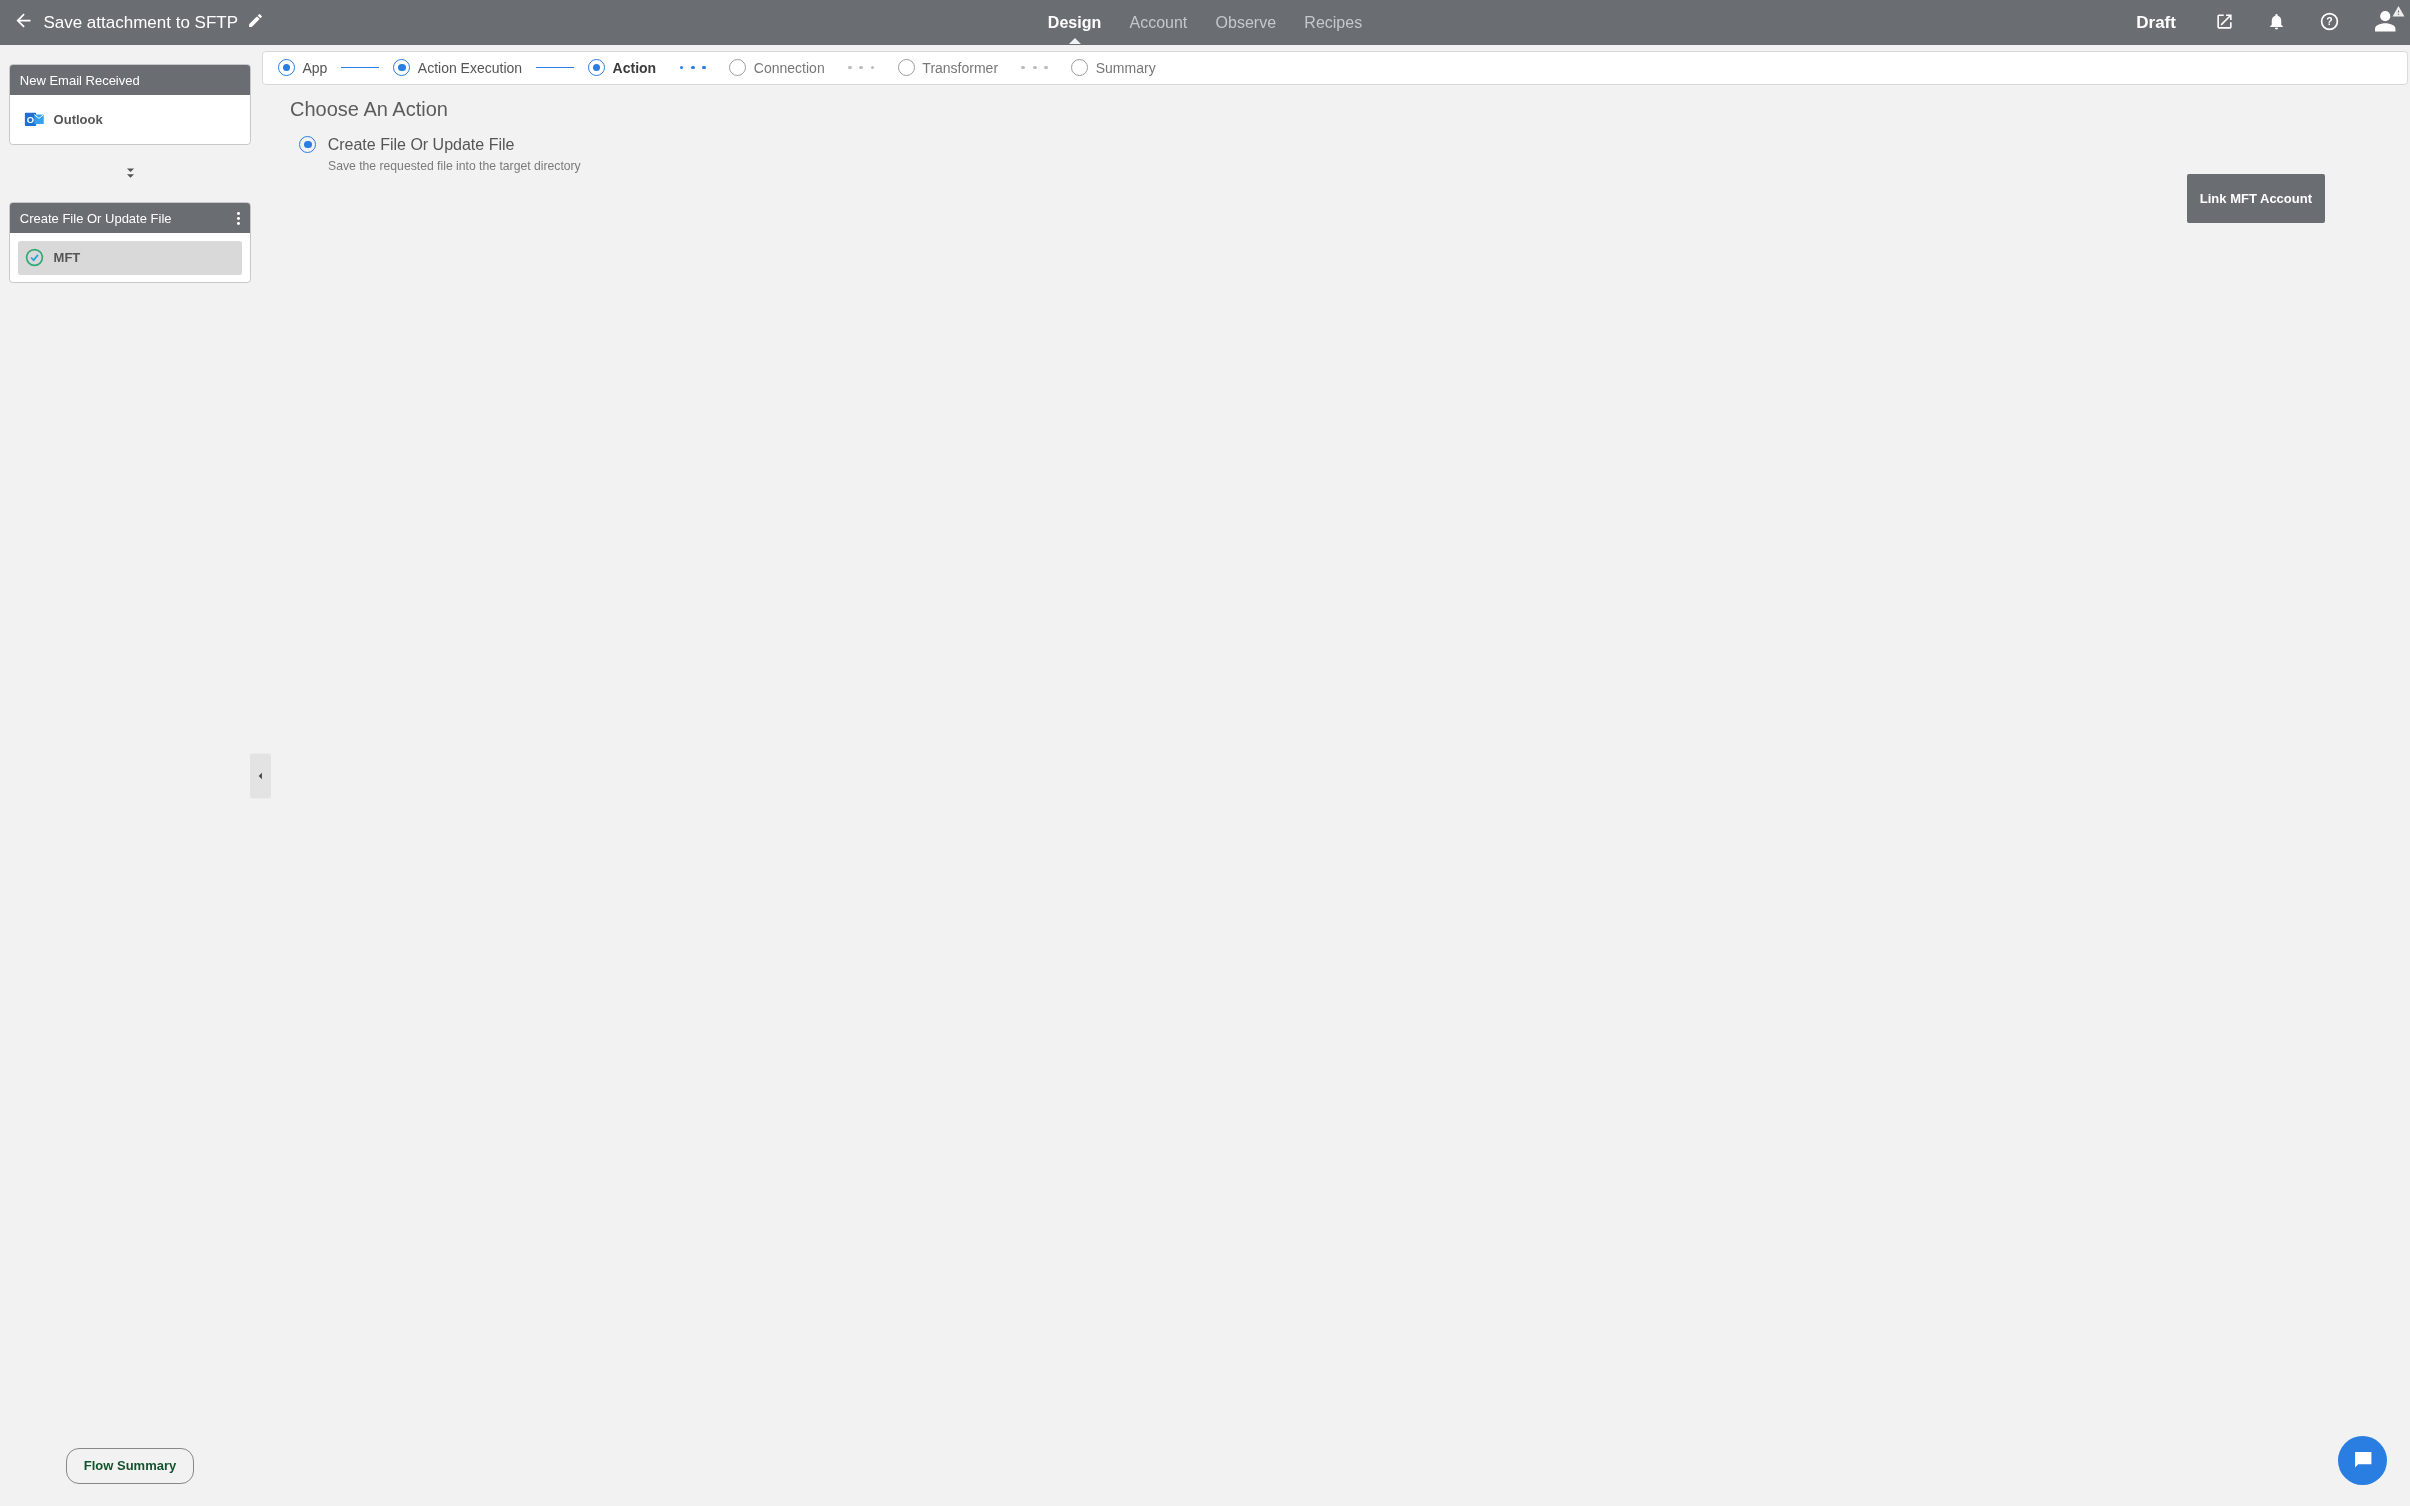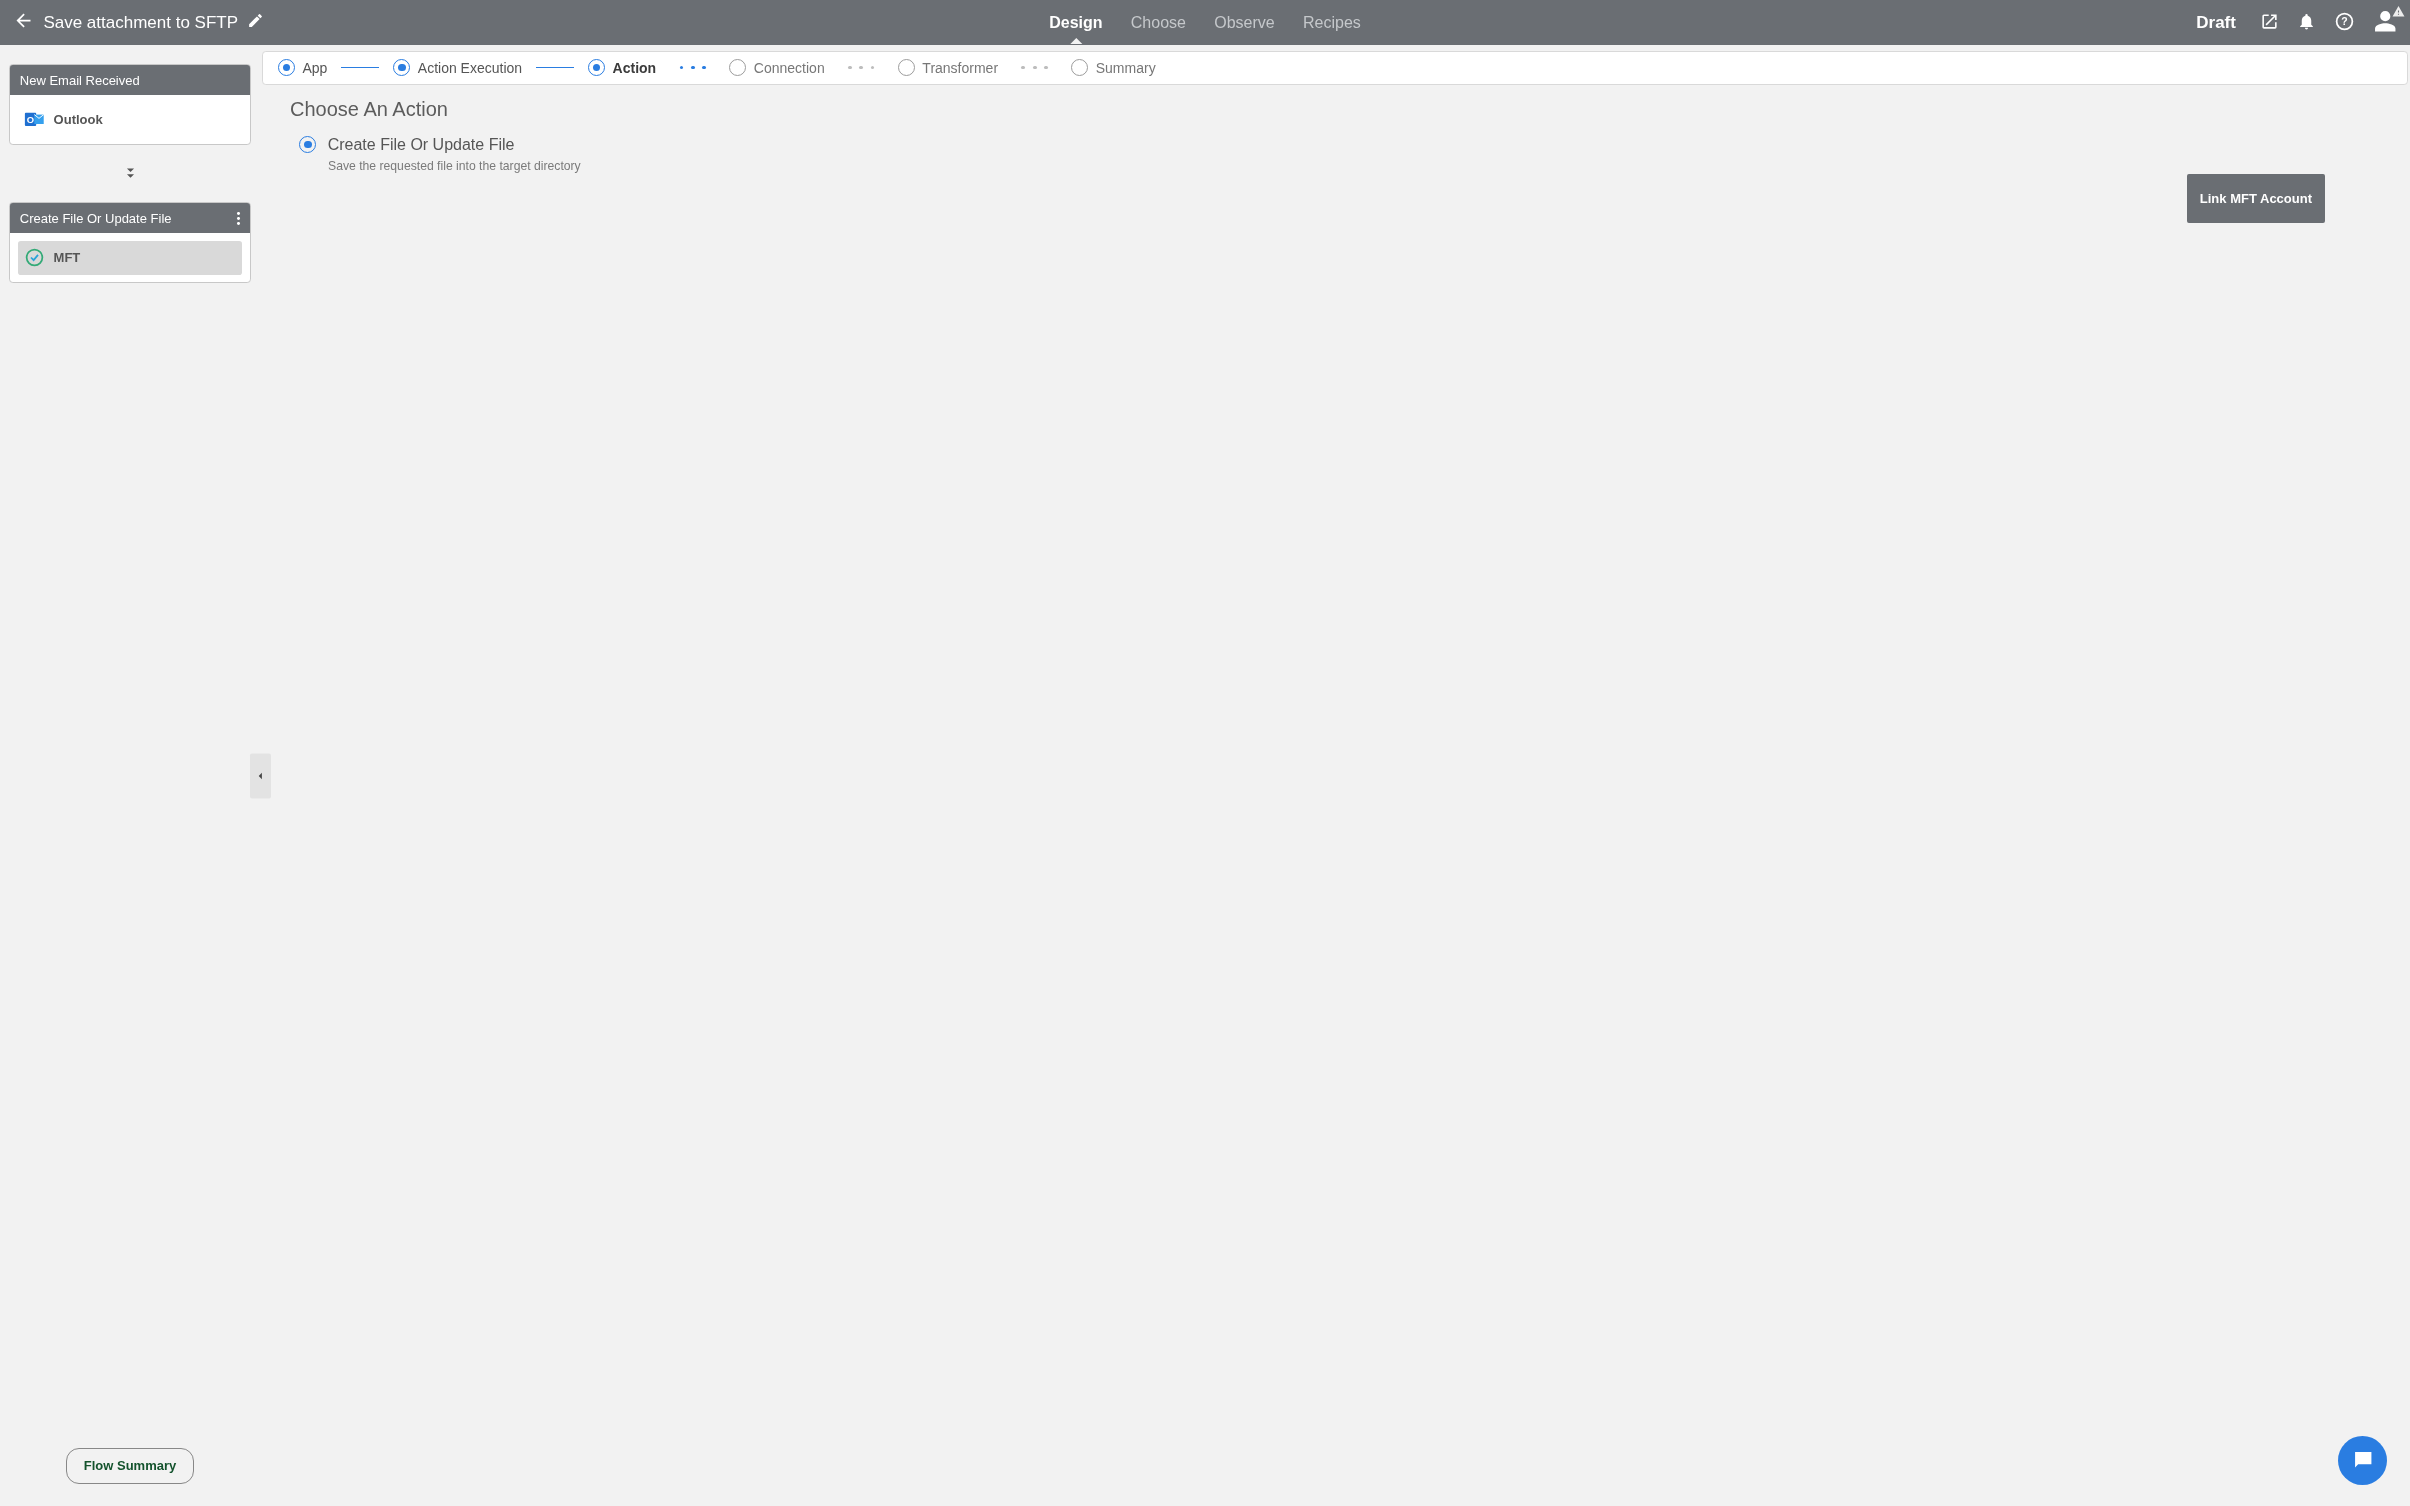--- a/index.html
+++ b/index.html
@@ -6,21 +6,21 @@
   html, body { width: 100%; height: 100%; font-family: -apple-system, "Helvetica Neue", Arial, sans-serif; background: #f2f2f2; color: #444; }
   body { display: flex; flex-direction: column; overflow: hidden; }
 
   
   .topbar { height: 45px; background: #6a6e73; display: flex; align-items: center; padding: 0 13px; color: #fff; flex: 0 0 auto; }
   .topbar .back { display: flex; align-items: center; gap: 9.4px; font-size: 17px; font-weight: 400; }
   .topbar .tabs { display: flex; gap: 24.5px; position: absolute; left: 50%; transform: translateX(-50%); }
   .topbar .tabs .tab { font-size: 16px; color: #c5c8cb; padding: 11.3px 1.9px; cursor: pointer; position: relative; }
   .topbar .tabs .tab.active { color: #fff; font-weight: 600; }
   .topbar .tabs .tab.active::after { content: ""; position: absolute; left: 50%; bottom: -0.9px; transform: translateX(-50%); width: 0; height: 0; border-left: 6.6px solid transparent; border-right: 6.6px solid transparent; border-bottom: 6.6px solid #f2f2f2; }
-  .topbar .right { margin-left: auto; display: flex; align-items: center; gap: 18px; }
+  .topbar .right { margin-left: auto; display: flex; align-items: center; gap: 33px; }
   .topbar .status { font-size: 17px; font-weight: 600; margin-right: 5.6px; }
   .topbar svg { fill: #fff; }
 
   
   .body { flex: 1 1 auto; display: flex; min-height: 0; position: relative; }
 
   
   .sidebar { width: 260px; flex: 0 0 260px; padding: 19px 9.4px 13px 9.4px; display: flex; flex-direction: column; }
   .node { border: 0.9px solid #c8c8c8; border-radius: 3.8px; margin-bottom: 9.4px; overflow: hidden; background: #fff; }
   .node-head { background: #6a6e73; color: #fff; padding: 7.5px 9.4px; font-size: 13px; display: flex; align-items: center; justify-content: space-between; }
@@ -79,21 +79,21 @@
     <span>Save attachment to SFTP</span>
     <span>
       <svg width="17" height="17" viewBox="0 0 24 24">
           <path d="M3 17.25V21h3.75L17.81 9.94l-3.75-3.75L3 17.25zM20.71 7.04a1 1 0 0 0 0-1.41l-2.34-2.34a1 1 0 0 0-1.41 0l-1.83 1.83 3.75 3.75 1.83-1.83z"></path>
         </svg>
     </span>
   </div>
 
   <div class="tabs">
     <div class="tab active">Design</div>
-    <div class="tab">Choose</div>
+    <div class="tab">Account</div>
     <div class="tab">Observe</div>
     <div class="tab">Recipes</div>
   </div>
 
   <div class="right">
     <span class="status">Draft</span>
     <span>
       <svg width="19" height="19" viewBox="0 0 24 24">
           <path d="M14 3v2h3.59L7 15.59 8.41 17 19 6.41V10h2V3h-7zM19 19H5V5h6V3H5a2 2 0 0 0-2 2v14a2 2 0 0 0 2 2h14a2 2 0 0 0 2-2v-6h-2v6z"></path>
         </svg>

